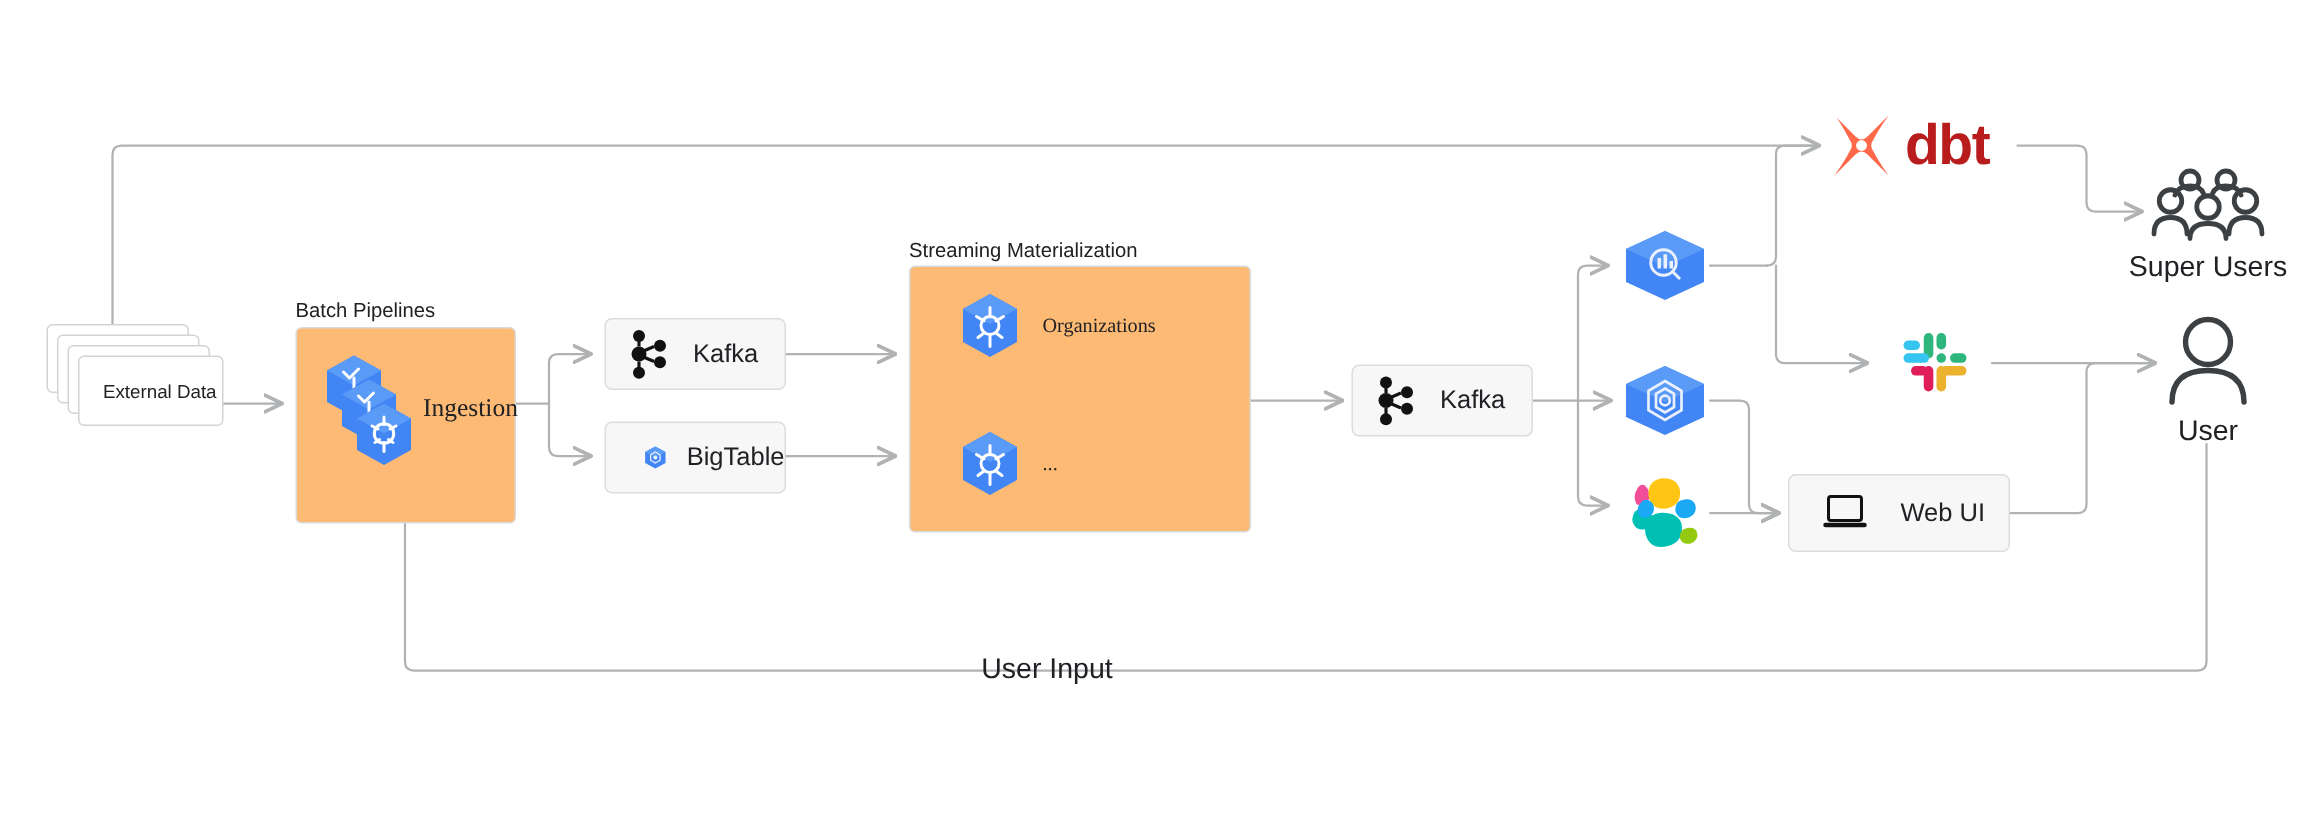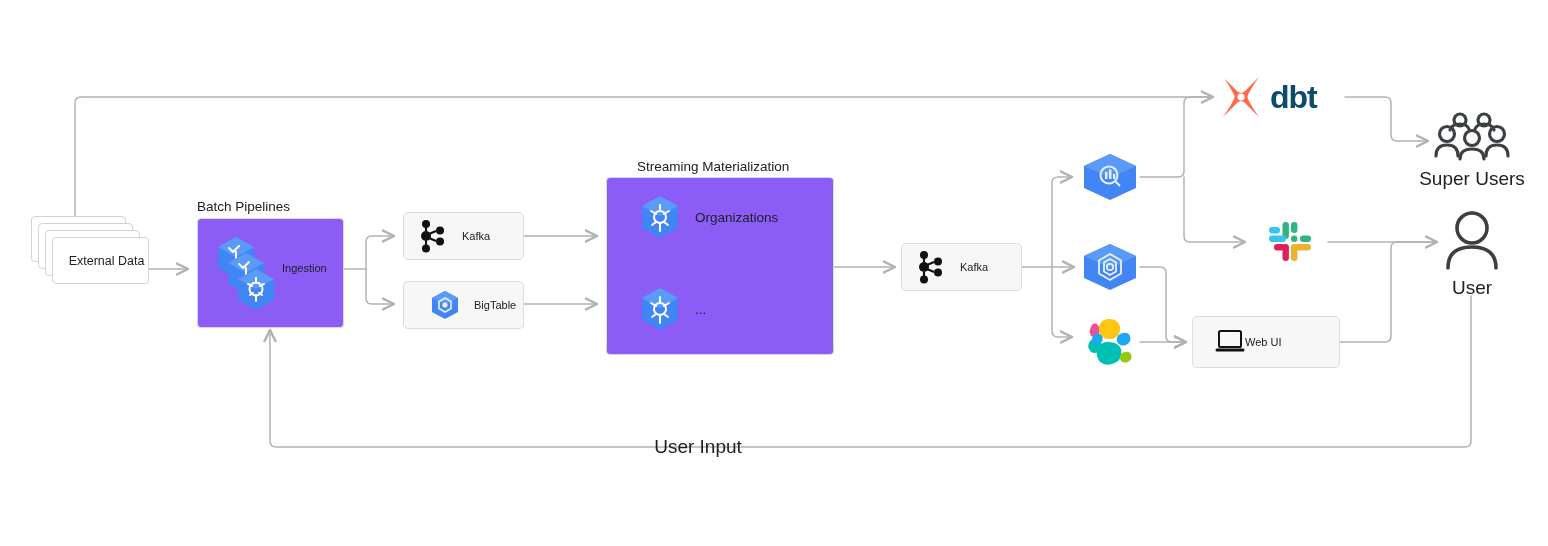--- a/index.html
+++ b/index.html
@@ -1,25 +1,25 @@
 <!DOCTYPE html>
 <html><head>
 <meta charset="utf-8">
 <style>
   html,body{margin:0;padding:0;background:#ffffff;}
   body{width:1548px;height:546px;position:relative;overflow:hidden;
        font-family:"Liberation Sans","DejaVu Sans",sans-serif;color:#202124;}
   #stage{position:absolute;left:0;top:0;width:1548px;height:546px;}
   svg.edges{position:absolute;left:0;top:0;width:1548px;height:546px;pointer-events:none;}
   .node{position:absolute;box-sizing:border-box;}
-  .group-box{border:1px solid #d9dadb;border-radius:4px;background:#8b5cf6;}
+  .group-box{border:1px solid #d9dadb;border-radius:4px;background:#fdba74;font-family:Liberation Serif, serif;}
   .group-title{position:absolute;font-size:13.5px;color:#202124;white-space:nowrap;}
   .card{border:1px solid #dcdcdc;border-radius:5px;background:#f7f7f8;
         display:flex;align-items:center;}
-  .card-label{font-size:11px;color:#202124;white-space:nowrap;}
+  .card-label{font-size:17px;color:#202124;white-space:nowrap;}
   .plain-label{position:absolute;font-size:19px;color:#202124;white-space:nowrap;text-align:center;}
   .row-item{display:flex;align-items:center;gap:14px;}
   .row-label{font-size:13.5px;color:#202124;white-space:nowrap;}
   .stack-card{position:absolute;border:1px solid #d2d3d4;border-radius:4px;background:#ffffff;}
   .icon{display:block;}
 </style>
 </head>
 <body>
 
 <div id="stage">
@@ -72,21 +72,21 @@
   <div class="node" style="left:31px;top:216px;width:115px;height:66px;">
     <div class="stack-card" style="left:0;top:0;width:93px;height:44px;"></div>
     <div class="stack-card" style="left:7px;top:7px;width:93px;height:44px;"></div>
     <div class="stack-card" style="left:14px;top:14px;width:93px;height:44px;"></div>
     <div class="stack-card" style="left:21px;top:21px;width:95px;height:45px;display:flex;align-items:center;justify-content:center;">
       <span class="card-label" style="font-size:12.5px;margin-left:12px;">External Data</span>
     </div>
   </div>
 
   <div class="group-title" style="left:197px;top:199px;">Batch Pipelines</div>
-  <div class="node group-box" style="left:197px;top:218px;width:147px;height:110px;">
+  <div class="node group-box" style="left:197px;top:218px;width:147px;height:131px;">
     <div style="position:absolute;left:8px;top:6px;">
       <svg class="icon" width="76" height="88" viewBox="0 0 76 88">
         <g>
           <polygon points="12,22 30,12 48,22 48,43 30,53 12,43" fill="#4285f4"></polygon>
           <polygon points="12,22 30,12 48,22 30,32" fill="#5b9bf8"></polygon>
           <path d="M23,23 L27,27 M27,27 L33,21 M30,27 L30,34" stroke="#fff" stroke-width="2" fill="none" stroke-linecap="round"></path>
           <polygon points="22,38 40,28 58,38 58,59 40,69 22,59" fill="#4285f4"></polygon>
           <polygon points="22,38 40,28 58,38 40,48" fill="#5b9bf8"></polygon>
           <path d="M33,39 L37,43 M37,43 L43,37 M40,43 L40,50" stroke="#fff" stroke-width="2" fill="none" stroke-linecap="round"></path>
           <polygon points="32,54 50,44 68,54 68,75 50,85 32,75" fill="#4285f4"></polygon>
@@ -123,21 +123,21 @@
       <polygon points="4,10 17,3 30,10 30,24 17,31 4,24" fill="#4285f4"></polygon>
       <polygon points="4,10 17,3 30,10 17,17" fill="#5b9bf8"></polygon>
       <g fill="none" stroke="#eaf1fd" stroke-width="1.6">
         <path d="M11,13.5 L17,10 L23,13.5 L23,20.5 L17,24 L11,20.5 Z"></path>
         <circle cx="17" cy="17" r="2.6" fill="#eaf1fd" stroke="none"></circle>
       </g>
     </svg>
     <span class="card-label">BigTable</span>
   </div>
 
-  <div class="group-title" style="left:637px;top:159px;">Streaming Materialization</div>
+  <div class="group-title" style="left:606px;top:159px;">Streaming Materialization</div>
   <div class="node group-box" style="left:606px;top:177px;width:228px;height:178px;">
 
     <div class="row-item" style="position:absolute;left:32px;top:16px;">
       <svg class="icon" width="42" height="46" viewBox="0 0 42 46">
         <polygon points="3,12 21,2 39,12 39,34 21,44 3,34" fill="#4285f4"></polygon>
         <polygon points="3,12 21,2 39,12 21,22" fill="#5b9bf8"></polygon>
         <circle cx="21" cy="23" r="6" fill="none" stroke="#fff" stroke-width="2"></circle>
         <path d="M21,11 L21,17 M21,29 L21,37 M12,17 L17,20 M30,17 L25,20 M13,31 L17,28 M29,31 L25,28" stroke="#fff" stroke-width="2" fill="none" stroke-linecap="round"></path>
       </svg>
       <span class="row-label">Organizations</span>
@@ -214,41 +214,41 @@
     </svg>
   </div>
 
   <div class="node" style="left:1218px;top:70px;width:128px;height:54px;display:flex;align-items:center;gap:6px;">
     <svg class="icon" width="46" height="46" viewBox="0 0 46 46">
       <path d="M6.5,4.5 Q4,2 6,4 L19,17 Q23,21 27,17 L40,4 Q42,2 40,4.5 Q34,13 31,19 Q28,23 31,27
                Q34,33 40,41.5 Q42,44 40,42 L27,29 Q23,25 19,29 L6,42 Q4,44 6,41.5 Q12,33 15,27
                Q18,23 15,19 Q12,13 6.5,4.5 Z" fill="#ff694a"></path>
       <circle cx="23" cy="23" r="3.6" fill="#ffffff"></circle>
     </svg>
-    <span style="font-size:32px;font-weight:bold;letter-spacing:-1px;color:#0c4a6e;line-height:1;">dbt</span>
+    <span style="font-size:38px;font-weight:bold;letter-spacing:-1px;color:#b91c1c;line-height:1;">dbt</span>
   </div>
 
   <div class="node" style="left:1265px;top:218px;width:50px;height:50px;">
     <svg class="icon" width="50" height="50" viewBox="0 0 50 50">
       <g>
         <rect x="17.5" y="4" width="6.4" height="17" rx="3.2" fill="#2eb67d"></rect>
         <rect x="26" y="4" width="6.4" height="11" rx="3.2" fill="#2eb67d"></rect>
         <rect x="4" y="17.5" width="17" height="6.4" rx="3.2" fill="#36c5f0"></rect>
         <rect x="4" y="9" width="11" height="6.4" rx="3.2" fill="#36c5f0"></rect>
         <rect x="26" y="26" width="6.4" height="17" rx="3.2" fill="#ecb22e"></rect>
         <rect x="35" y="17.5" width="11" height="6.4" rx="3.2" fill="#2eb67d"></rect>
         <rect x="26" y="17.5" width="6.4" height="6.4" rx="3.2" fill="#2eb67d"></rect>
         <rect x="29" y="26" width="17" height="6.4" rx="3.2" fill="#ecb22e"></rect>
         <rect x="17.5" y="26" width="6.4" height="17" rx="3.2" fill="#e01e5a"></rect>
         <rect x="9" y="26" width="11" height="6.4" rx="3.2" fill="#e01e5a"></rect>
       </g>
     </svg>
   </div>
 
-  <div class="node card" style="left:1192px;top:316px;width:148px;height:52px;padding-left:22px;">
+  <div class="node card" style="left:1192px;top:316px;width:148px;height:52px;padding-left:22px;gap:22px;">
     <svg class="icon" width="30" height="26" viewBox="0 0 30 26">
       <rect x="4" y="2" width="22" height="16" rx="1.6" fill="none" stroke="#111" stroke-width="2"></rect>
       <rect x="0.5" y="19.5" width="29" height="3" rx="1.5" fill="#111"></rect>
     </svg>
     <span class="card-label">Web UI</span>
   </div>
 
   <div class="node" style="left:1432px;top:112px;width:80px;height:50px;">
     <svg class="icon" width="80" height="50" viewBox="0 0 80 50">
       <g fill="none" stroke="#3c4043" stroke-width="3.2" stroke-linecap="round">

